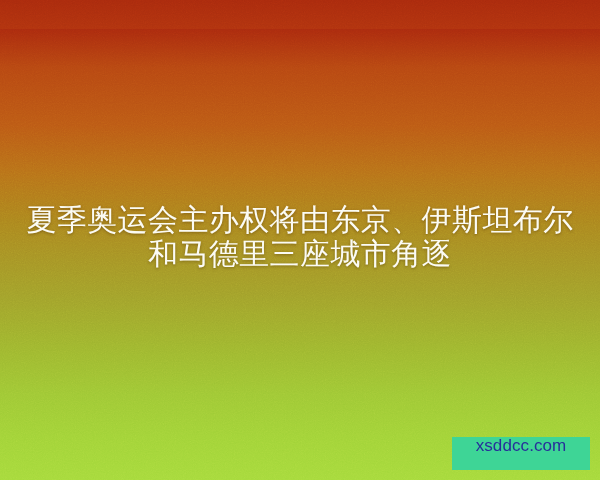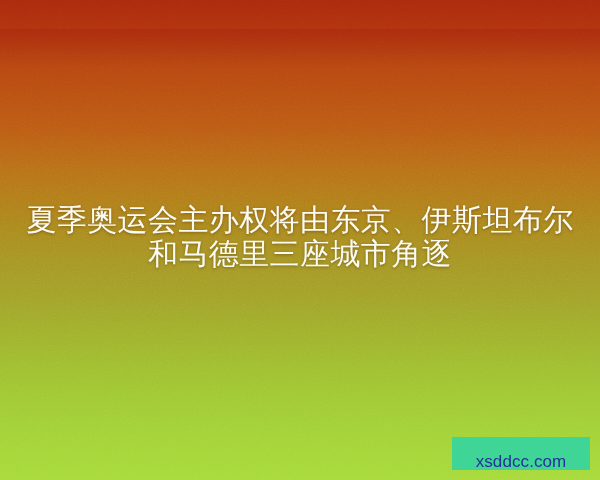--- a/index.html
+++ b/index.html
@@ -71,21 +71,21 @@
 
   
   #watermark-badge {
     position: absolute;
     left: 452px;
     top: 437px;
     width: 138px;
     height: 33px;
     background: #3ED596;
     display: flex;
-    align-items: flex-end;
+    align-items: flex-start;
     justify-content: center;
     box-sizing: border-box;
   }
   #watermark-label {
     font-family: "Liberation Sans", sans-serif;
     font-size: 17px;
     line-height: 17px;
     font-weight: 400;
     color: #27309A;
     letter-spacing: 0.1px;

